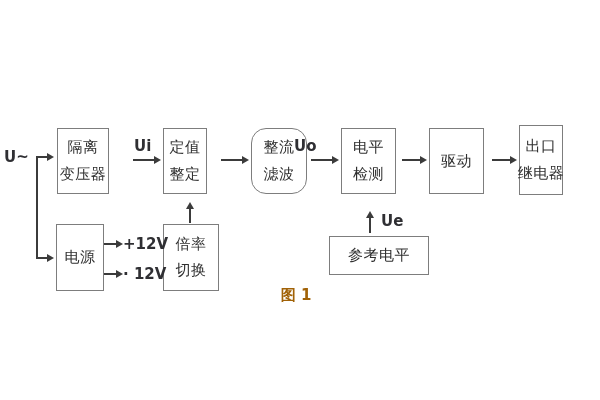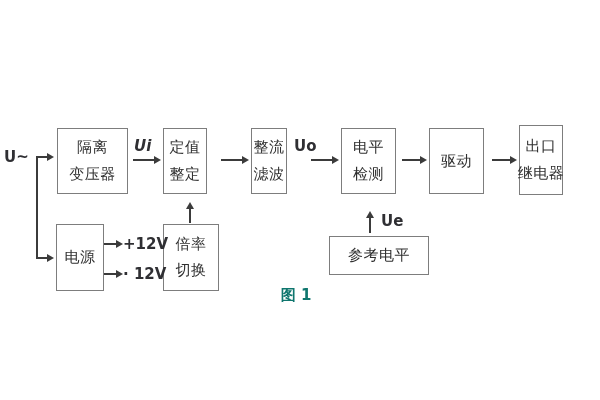--- a/index.html
+++ b/index.html
@@ -63,40 +63,40 @@
     white-space: nowrap;
   }
   .caption {
     position: absolute;
     left: 246px;
     top: 288px;
     width: 100px;
     text-align: center;
     font-size: 15px;
     font-weight: bold;
-    color: #0f766e;
+    color: #a16207;
     line-height: 1;
   }
 </style>
 </head>
 <body>
 
 <div id="canvas">
 
-  <div class="box" style="left:57px; top:128px; width:71px; height:66px;">
+  <div class="box" style="left:57px; top:128px; width:52px; height:66px;">
     <span>隔离</span>
     <span>变压器</span>
   </div>
 
   <div class="box" style="left:163px; top:128px; width:44px; height:66px;">
     <span>定值</span>
     <span>整定</span>
   </div>
 
-  <div class="box" style="left:251px; top:128px; width:36px; height:66px;">
+  <div class="box" style="left:251px; top:128px; width:56px; height:66px;border-radius:15px;">
     <span>整流</span>
     <span>滤波</span>
   </div>
 
   <div class="box" style="left:341px; top:128px; width:55px; height:66px;text-align:right;">
     <span>电平</span>
     <span>检测</span>
   </div>
 
   <div class="box" style="left:429px; top:128px; width:55px; height:66px;text-align:center;">
@@ -148,21 +148,21 @@
   <div class="hline" style="left:104px; top:273px; width:12px;"></div>
   <div class="ah-right" style="left:116px; top:270px;"></div>
 
   <div class="vline" style="left:189px; top:209px; height:14px;"></div>
   <div class="ah-up" style="left:186px; top:202px;"></div>
 
   <div class="vline" style="left:369px; top:218px; height:15px;"></div>
   <div class="ah-up" style="left:366px; top:211px;"></div>
 
   <div class="sig" style="left:4px; top:150px;">U~</div>
-  <div class="sig" style="left:134px; top:139px;font-style:italic;">Ui</div>
+  <div class="sig" style="left:134px; top:139px;">Ui</div>
   <div class="sig" style="left:294px; top:139px;">Uo</div>
   <div class="sig" style="left:381px; top:214px;">Ue</div>
   <div class="sig" style="left:123px; top:237px;">+12V</div>
   <div class="sig" style="left:123px; top:267px;">· 12V</div>
 
   <div class="caption">图 1</div>
 
 </div>
 
 </body></html>

